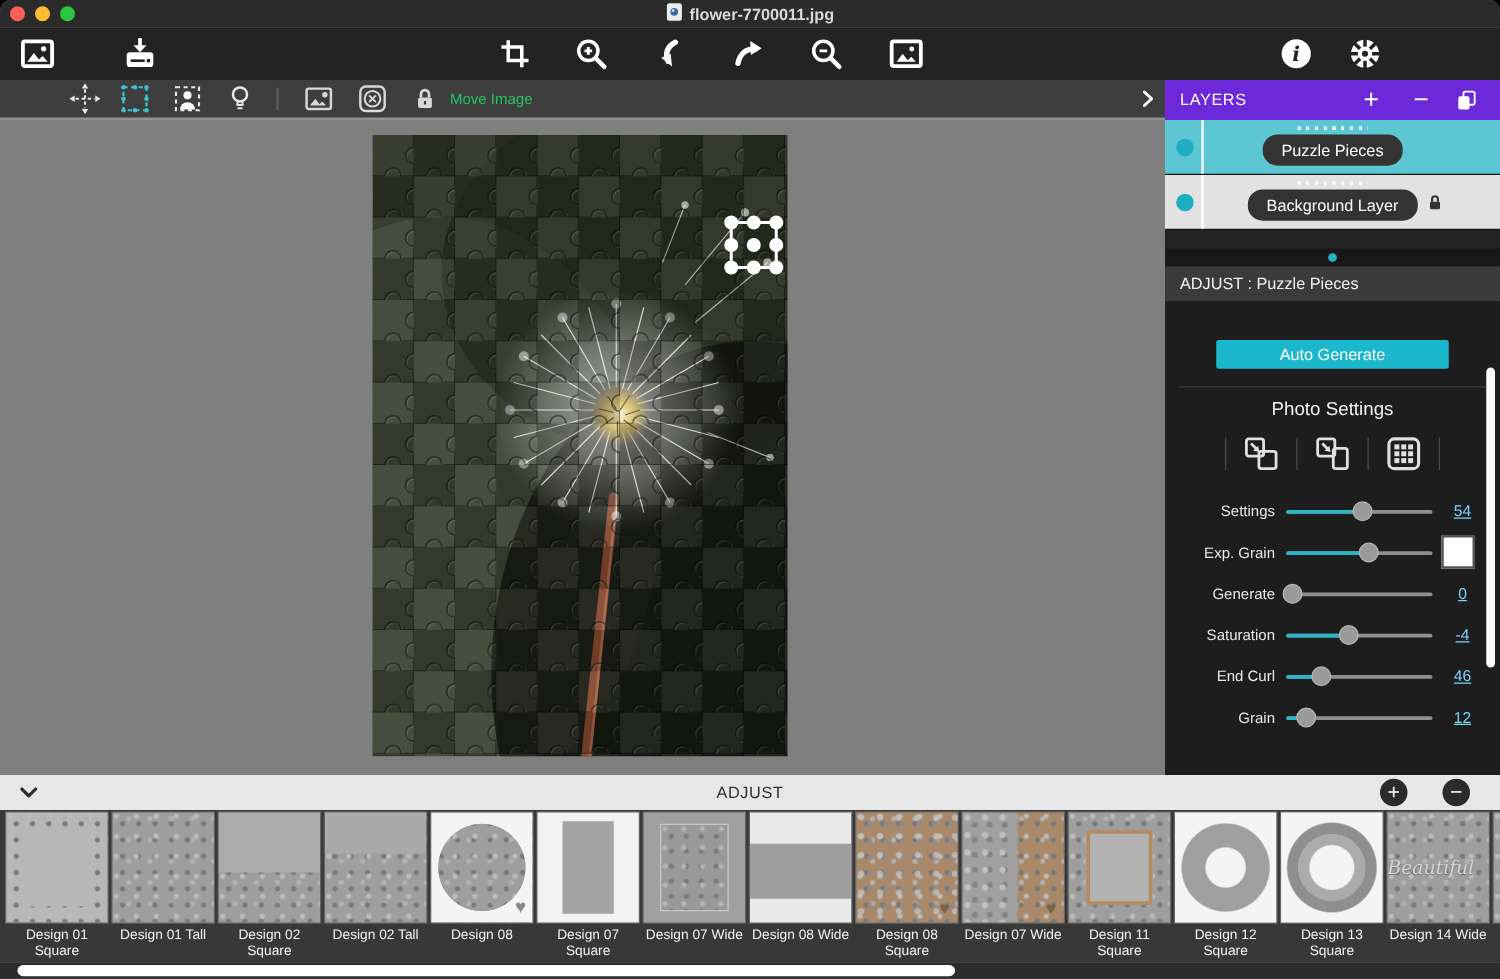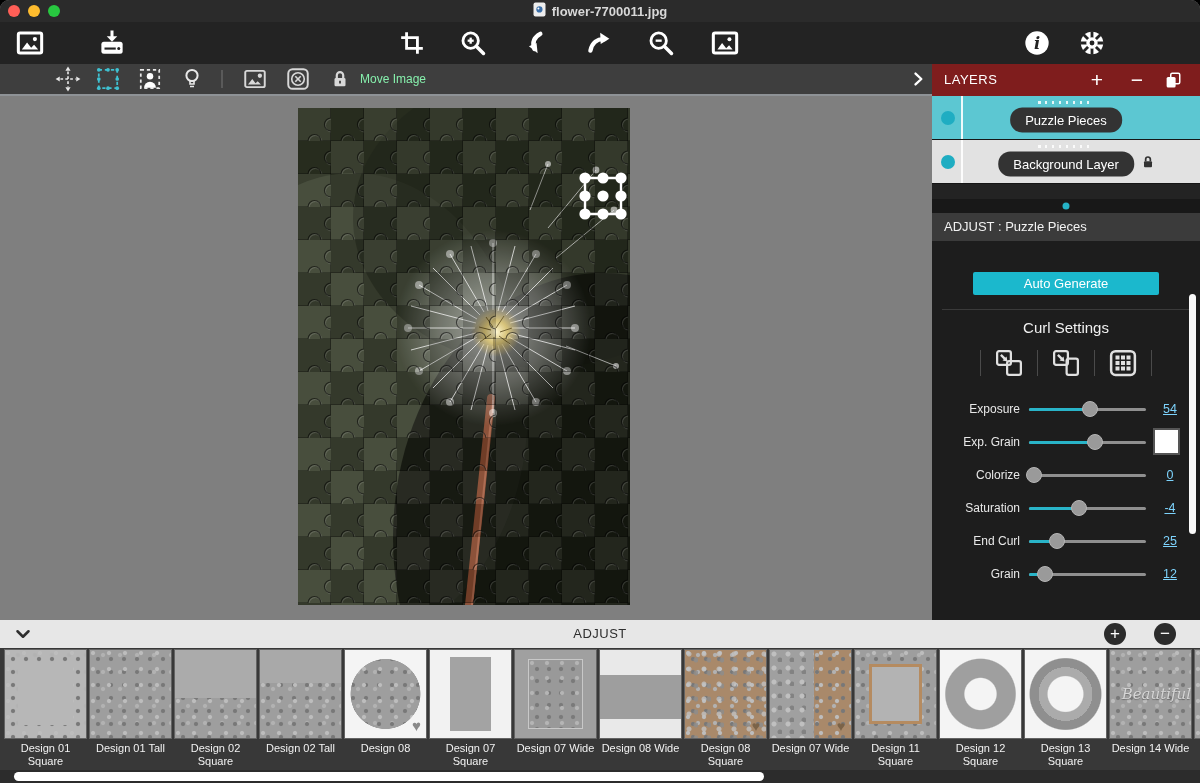--- a/index.html
+++ b/index.html
@@ -22,28 +22,28 @@
   #btn-open{left:13px}#btn-save{left:95px}#btn-crop{left:395px}#btn-zoomin{left:456px}
   #btn-undo{left:519px}#btn-redo{left:581px}#btn-zoomout{left:644px}#btn-preview{left:708px}
   #btn-info{left:1020px}#btn-settings{left:1075px}
   
   .tb3{position:absolute;left:0;top:64px;width:932px;height:32px;background:#3e3e3e;
     border-bottom:2px solid #8e9296;}
   .tb3 .ibtn{width:30px;height:30px;}
   #t-move{left:53px}#t-marquee{left:93px}#t-portrait{left:135px}#t-bulb{left:177px}
   #t-img{left:240px}#t-xcirc{left:283px}#t-lock{left:325px}
   .tb3-divider{position:absolute;left:221px;top:6px;width:2px;height:18px;background:#5a5a5a;}
-  .move-label{position:absolute;left:360px;top:0;line-height:30px;font-size:12px;color:#86efac;}
+  .move-label{position:absolute;left:360px;top:0;line-height:30px;font-size:12px;color:#22c55e;}
   #t-chevron{left:903px}
   
   .canvas-area{position:absolute;left:0;top:96px;width:932px;height:524px;background:#7f7f7f;}
   .artwork{position:absolute;left:298px;top:12px;width:332px;height:497px;}
   
   .side-panel{position:absolute;left:932px;top:64px;width:268px;height:556px;background:#1d1d1d;}
-  .layers-header{position:relative;height:32px;background:#7f1d1d;color:#fff;}
+  .layers-header{position:relative;height:32px;background:#6d28d9;color:#fff;}
   .layers-title{position:absolute;left:12px;top:0;line-height:32px;font-size:13px;letter-spacing:.5px;}
   .lh-btn{position:absolute;top:0;width:26px;height:32px;display:flex;align-items:center;
     justify-content:center;color:#fff;font-size:21px;font-weight:300;}
   .lh-plus{left:152px}.lh-minus{left:192px}.lh-dup{left:228px}
   .layer-row{position:relative;height:44px;border-bottom:1px solid #161616;}
   .layer-row.selected{background:#5cc7d2;}
   .layer-row.normal{background:#e2e2e2;}
   .layer-row::after{content:"";position:absolute;left:29px;top:0;bottom:0;width:2px;
     background:rgba(255,255,255,.9);}
   .vis-dot{position:absolute;left:9px;top:15px;width:14px;height:14px;border-radius:50%;
@@ -135,21 +135,21 @@
   .t-p11sq::after{inset:14px;background:#b3b3b3;border:3px solid #b58b60;}
   .t-p12sq{background:#f4f4f4;}
   .t-p12sq::after{inset:0;background:radial-gradient(circle at 50% 50%,
       #f4f4f4 0 26%,#9f9f9f 28% 58%,#f4f4f4 60%);}
   .t-p13sq{background:#f4f4f4;}
   .t-p13sq::after{inset:0;background:radial-gradient(circle at 50% 50%,
       #f4f4f4 0 29%,#ababab 31% 45%,#8f8f8f 45% 59%,#f4f4f4 61%);}
   .ovl{position:absolute;z-index:2;}
   .ov-heart{right:5px;bottom:4px;font-size:15px;color:#8a8a8a;}
   .ov-heart-tan{right:6px;bottom:4px;font-size:14px;color:#7b6348;}
-  .ov-script{left:0;right:0;top:50%;transform:translateY(-50%);text-align:right;
+  .ov-script{left:0;right:0;top:50%;transform:translateY(-50%);text-align:left;
     font-family:"DejaVu Serif",serif;font-style:italic;font-size:15px;color:#d6d6d6;
     text-shadow:0 1px 1px #6f6f6f;}
   .hscroll-track{position:relative;height:13px;background:#2c2c2c;}
   .hscroll{position:absolute;left:14px;top:2px;width:750px;height:9px;background:#fff;
     border-radius:4.5px;}
 </style>
 </head>
 <body>
 
 <div class="window">
@@ -482,21 +482,21 @@
         </div>
       </div>
     <div class="panel-spacer"></div>
     <div class="panel-divider">
         <span class="teal-dot"></span>
       </div>
     <div class="adjust-header">ADJUST : Puzzle Pieces</div>
     <div class="adjust-body">
       <button class="auto-btn">Auto Generate</button>
       <div class="adj-hr"></div>
-      <div class="ps-title">Curl Settings</div>
+      <div class="ps-title">Photo Settings</div>
       <div class="ps-icons">
         <span class="ps-sep"></span>
         <span class="ps-ic">
             <svg width="30" height="30" viewBox="0 0 24 24">
               <rect x="2.5" y="2.5" width="11" height="11" rx="1.5" fill="none" stroke="#e0e0e0" stroke-width="1.8"></rect>
               <line x1="5.5" y1="5.5" x2="9.5" y2="9.5" stroke="#e0e0e0" stroke-width="1.8"></line>
               <polygon points="10.8,10.8 6.8,10 10,6.8" fill="#e0e0e0"></polygon>
               <rect x="10.5" y="10.5" width="11" height="11" rx="1.5" fill="none" stroke="#e0e0e0" stroke-width="1.8"></rect>
             </svg>
           </span>
@@ -523,58 +523,58 @@
                 <rect x="6" y="14.8" width="3.2" height="3.2"></rect>
                 <rect x="10.4" y="14.8" width="3.2" height="3.2"></rect>
                 <rect x="14.8" y="14.8" width="3.2" height="3.2"></rect>
               </g>
             </svg>
           </span>
         <span class="ps-sep"></span>
       </div>
       <div class="sliders">
           <div class="srow">
-            <span class="slabel">Exposure</span>
+            <span class="slabel">Settings</span>
             <span class="strack">
               <span class="sfill" style="width: 52%;"></span>
               <span class="sthumb" style="left: calc(52% - 8px);"></span>
             </span>
             <span class="sval">54</span>
           </div>
           <div class="srow">
             <span class="slabel">Exp. Grain</span>
             <span class="strack">
               <span class="sfill" style="width: 56%;"></span>
               <span class="sthumb" style="left: calc(56% - 8px);"></span>
             </span>
             <span class="swatch" style="background: rgb(255, 255, 255);"></span>
           </div>
           <div class="srow">
-            <span class="slabel">Colorize</span>
+            <span class="slabel">Generate</span>
             <span class="strack">
               <span class="sfill" style="width: 4%;"></span>
               <span class="sthumb" style="left: calc(4% - 8px);"></span>
             </span>
             <span class="sval">0</span>
           </div>
           <div class="srow">
             <span class="slabel">Saturation</span>
             <span class="strack">
               <span class="sfill" style="width: 43%;"></span>
               <span class="sthumb" style="left: calc(43% - 8px);"></span>
             </span>
             <span class="sval">-4</span>
           </div>
           <div class="srow">
             <span class="slabel">End Curl</span>
             <span class="strack">
               <span class="sfill" style="width: 24%;"></span>
               <span class="sthumb" style="left: calc(24% - 8px);"></span>
             </span>
-            <span class="sval">25</span>
+            <span class="sval">46</span>
           </div>
           <div class="srow">
             <span class="slabel">Grain</span>
             <span class="strack">
               <span class="sfill" style="width: 14%;"></span>
               <span class="sthumb" style="left: calc(14% - 8px);"></span>
             </span>
             <span class="sval">12</span>
           </div>
         </div>

